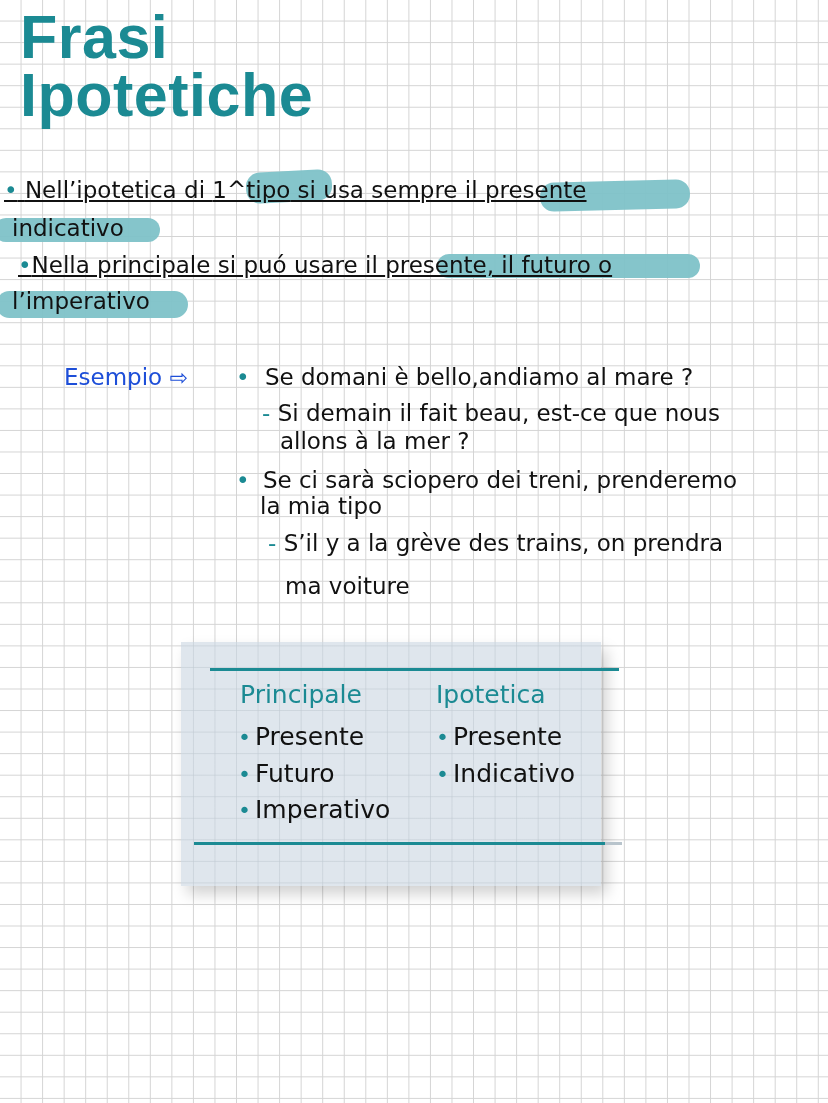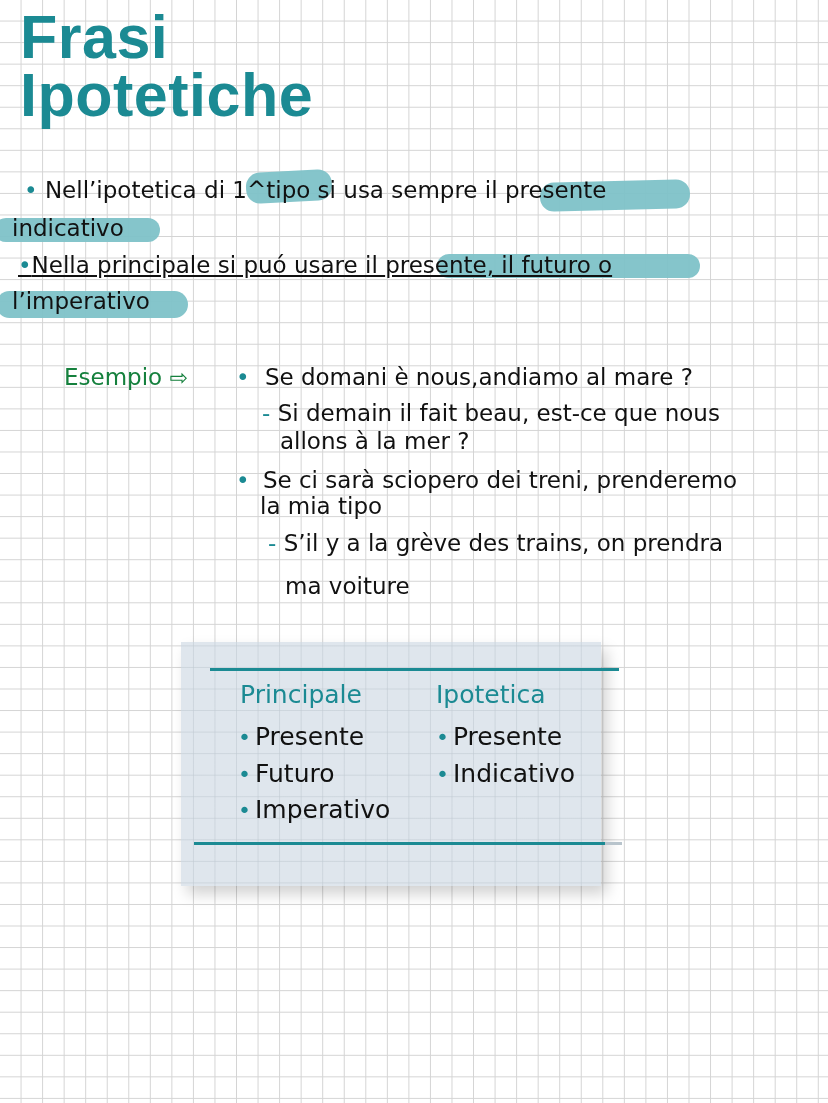--- a/index.html
+++ b/index.html
@@ -21,21 +21,21 @@
       font-size: 61px; line-height: 58px; color: #1b8a93; letter-spacing: 0.5px;
     }
     .hl {
       position: absolute; background: #7ec2c8; opacity: 0.95; border-radius: 14px;
     }
     .line {
       position: absolute; white-space: nowrap;
       font-size: 23px; line-height: 30px; color: #111;
     }
     .dot { color: #1b8a93; }
-    .teal { color: #15803d; }
+    .teal { color: #1d4ed8; }
     .ex { font-size: 23px; line-height: 27px; white-space: nowrap; position: absolute; }
     .dash { color: #1b8a93; }
     .box {
       position: absolute; left: 181px; top: 642px; width: 420px; height: 244px;
       background-color: rgba(220,228,235,0.92);
       background-image:
         linear-gradient(to right, rgba(190,200,208,0.5) 1px, transparent 1px),
         linear-gradient(to bottom, rgba(190,200,208,0.5) 1px, transparent 1px);
       background-size: 21.55px 21.55px;
       background-position: -182px -643px;
@@ -53,42 +53,42 @@
   <span>Frasi</span><br>
   <span>Ipotetiche</span>
 </h1>
 
 <div class="hl" style="left:246px; top:171px; width:86px; height:31px; transform:rotate(-3deg);"></div>
 <div class="hl" style="left:540px; top:181px; width:150px; height:29px; transform:rotate(-1.5deg);"></div>
 <div class="hl" style="left:-6px; top:218px; width:166px; height:24px;"></div>
 <div class="hl" style="left:437px; top:254px; width:263px; height:24px;"></div>
 <div class="hl" style="left:-4px; top:291px; width:192px; height:27px;"></div>
 
-<div class="line" style="left:24px; top:175px;">
+<div class="line" style="left:4px; top:175px;text-decoration:underline;">
   <span class="dot">•</span>
   <span>Nell’ipotetica di </span><span>1^tipo</span><span> si usa sempre il </span><span>presente</span>
 </div>
 <div class="line" style="left:12px; top:213px;">
   <span>indicativo</span>
 </div>
 <div class="line" style="left:18px; top:250px;text-decoration:underline;">
   <span class="dot">•</span><span>Nella principale si puó usare il </span><span>presente, il futuro o</span>
 </div>
 <div class="line" style="left:12px; top:286px;">
   <span>l’imperativo</span>
 </div>
 
 <div class="ex teal" style="left:64px; top:364px;">
   <span>Esempio</span>
   <span style="font-size:22px;">⇨</span>
 </div>
 
 <div class="ex" style="left:236px; top:364px;">
   <span class="dot">•</span>
-  <span style="margin-left:8px;">Se domani è nous,andiamo al mare ?</span>
+  <span style="margin-left:8px;">Se domani è bello,andiamo al mare ?</span>
 </div>
 <div class="ex" style="left:262px; top:400px;">
   <span class="dash">-</span>
   <span>Si demain il fait beau, est-ce que nous</span>
 </div>
 <div class="ex" style="left:280px; top:428px;">
   <span>allons à la mer ?</span>
 </div>
 
 <div class="ex" style="left:236px; top:467px;">

